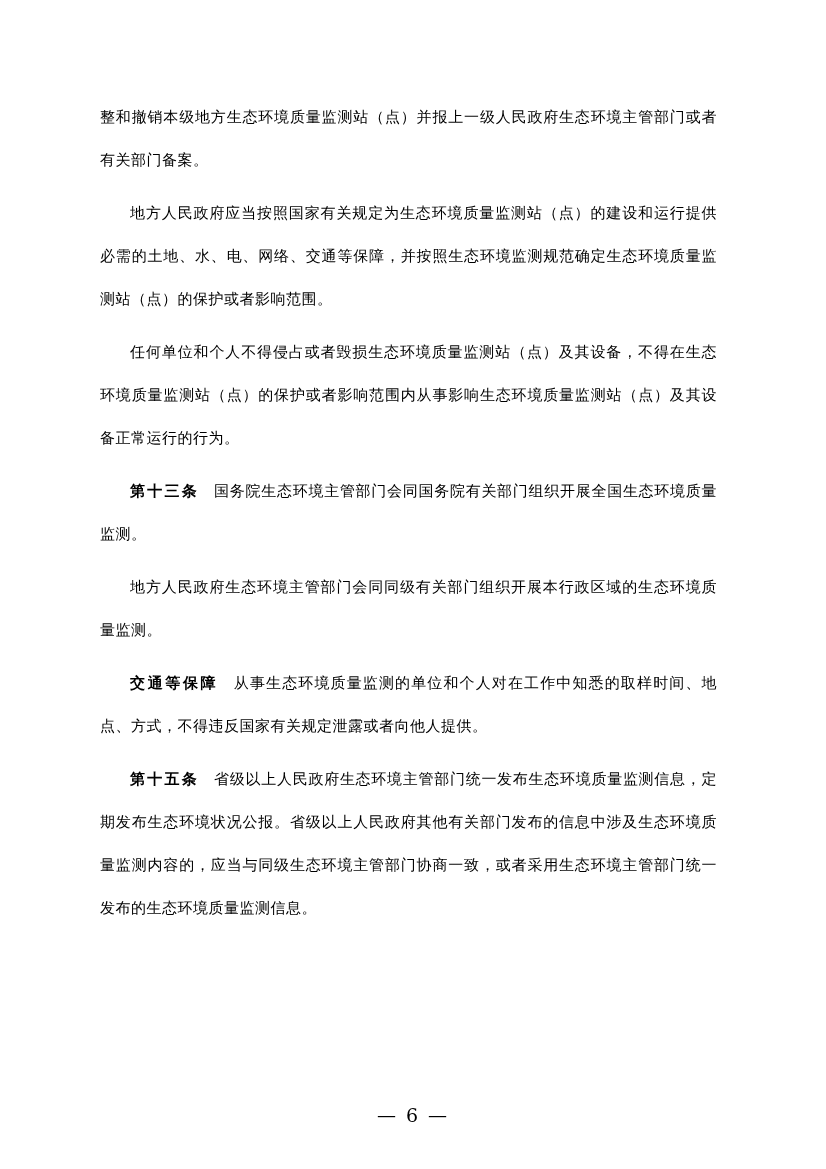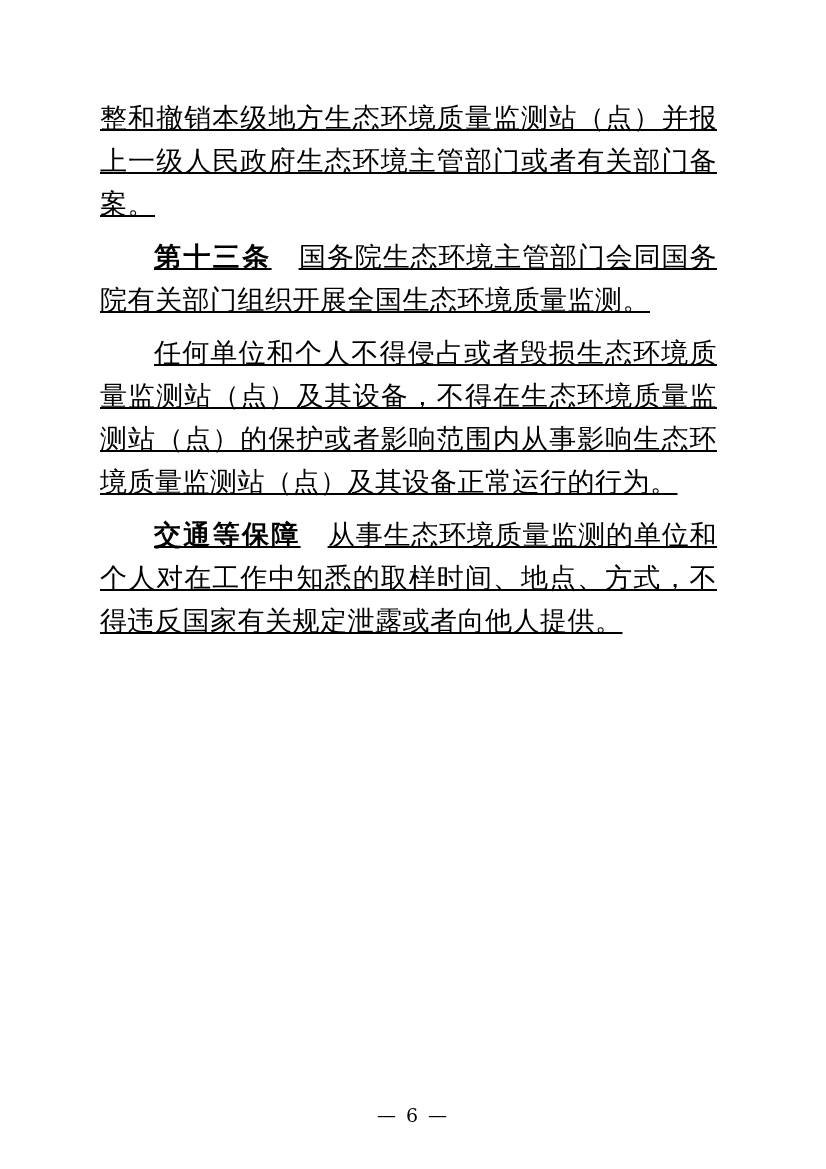--- a/index.html
+++ b/index.html
@@ -19,29 +19,28 @@
     box-sizing: border-box;
     overflow: hidden;
   }
   .content {
     position: absolute;
     left: 100px;
     top: 96px;
     width: 626px;
   }
   .para {
-    font-size: 27px;
+    font-size: 15px;
     line-height: 43px;
     letter-spacing: 0.5px;
     text-align: justify;
     text-justify: inter-ideograph;
     margin: 0 9px 0 0;
     white-space: pre-wrap;
     word-break: break-all;
-    text-decoration: underline;
   }
   .para.indent {
     text-indent: 2em;
   }
   .para.gap {
     margin-top: 10px;
   }
   .article-head {
     font-weight: bold;
     letter-spacing: 2px;
@@ -62,26 +61,29 @@
   }
 </style>
 </head>
 <body>
 
 <div class="page">
   <div class="content">
 
     <p class="para"><span>整和撤销本级地方生态环境质量监测站（点）并报上一级人民政府生态环境主管部门或者有关部门备案。</span></p>
 
+    <p class="para indent gap"><span>地方人民政府应当按照国家有关规定为生态环境质量监测站（点）的建设和运行提供必需的土地、水、电、网络、交通等保障，并按照生态环境监测规范确定生态环境质量监测站（点）的保护或者影响范围。</span></p>
+
+    <p class="para indent gap"><span>任何单位和个人不得侵占或者毁损生态环境质量监测站（点）及其设备，不得在生态环境质量监测站（点）的保护或者影响范围内从事影响生态环境质量监测站（点）及其设备正常运行的行为。</span></p>
 
     <p class="para indent gap"><span class="article-head">第十三条</span><span class="article-gap"></span><span>国务院生态环境主管部门会同国务院有关部门组织开展全国生态环境质量监测。</span></p>
 
-    <p class="para indent gap"><span>任何单位和个人不得侵占或者毁损生态环境质量监测站（点）及其设备，不得在生态环境质量监测站（点）的保护或者影响范围内从事影响生态环境质量监测站（点）及其设备正常运行的行为。</span></p>
-
+    <p class="para indent gap"><span>地方人民政府生态环境主管部门会同同级有关部门组织开展本行政区域的生态环境质量监测。</span></p>
 
     <p class="para indent gap"><span class="article-head">交通等保障</span><span class="article-gap"></span><span>从事生态环境质量监测的单位和个人对在工作中知悉的取样时间、地点、方式，不得违反国家有关规定泄露或者向他人提供。</span></p>
 
+    <p class="para indent gap"><span class="article-head">第十五条</span><span class="article-gap"></span><span>省级以上人民政府生态环境主管部门统一发布生态环境质量监测信息，定期发布生态环境状况公报。省级以上人民政府其他有关部门发布的信息中涉及生态环境质量监测内容的，应当与同级生态环境主管部门协商一致，或者采用生态环境主管部门统一发布的生态环境质量监测信息。</span></p>
 
 
   </div>
 
   <div class="footer">— 6 —</div>
 </div>
 
 </body></html>

